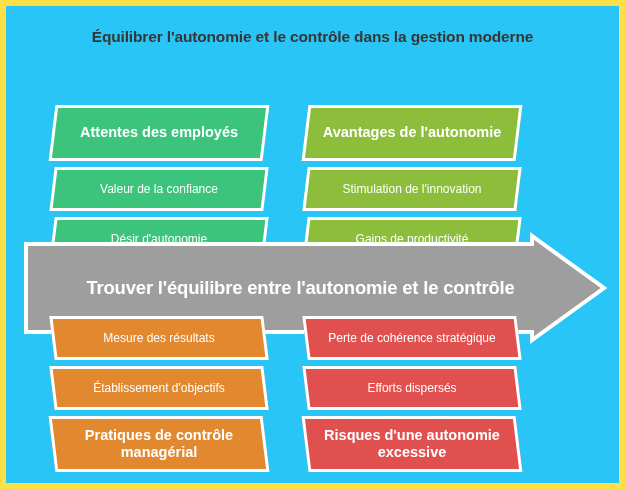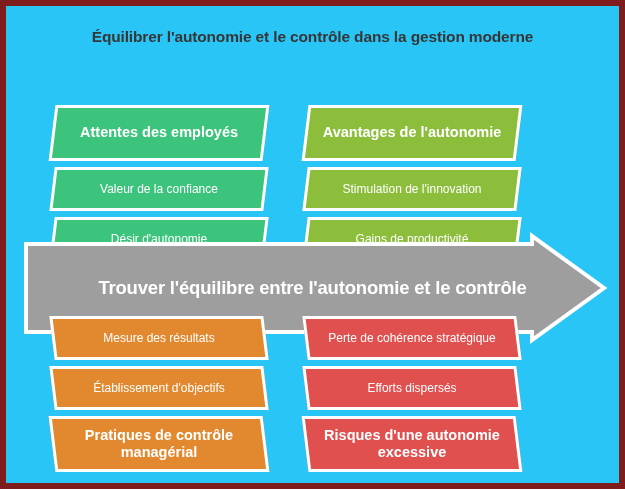--- a/index.html
+++ b/index.html
@@ -9,21 +9,21 @@
   }
   body {
     font-family: "Liberation Sans", sans-serif;
   }
 
   .canvas {
     position: relative;
     width: 625px;
     height: 489px;
     box-sizing: border-box;
-    background: #7f1d1d;
+    background: #fde047;
     padding: 6px;
     overflow: hidden;
   }
 
   .frame-inner {
     position: absolute;
     inset: 6px;
     background: #29c5f6;
     overflow: hidden;
   }
@@ -51,21 +51,21 @@
     height: 92px;
   }
   .arrow-svg {
     display: block;
     width: 100%;
     height: 100%;
     overflow: visible;
   }
   .arrow-label {
     position: absolute;
-    left: 16px;
+    left: 4px;
     top: 0;
     width: 545px;
     height: 92px;
     display: flex;
     align-items: center;
     justify-content: center;
     font-size: 18.5px;
     font-weight: bold;
     color: #ffffff;
     text-align: center;

